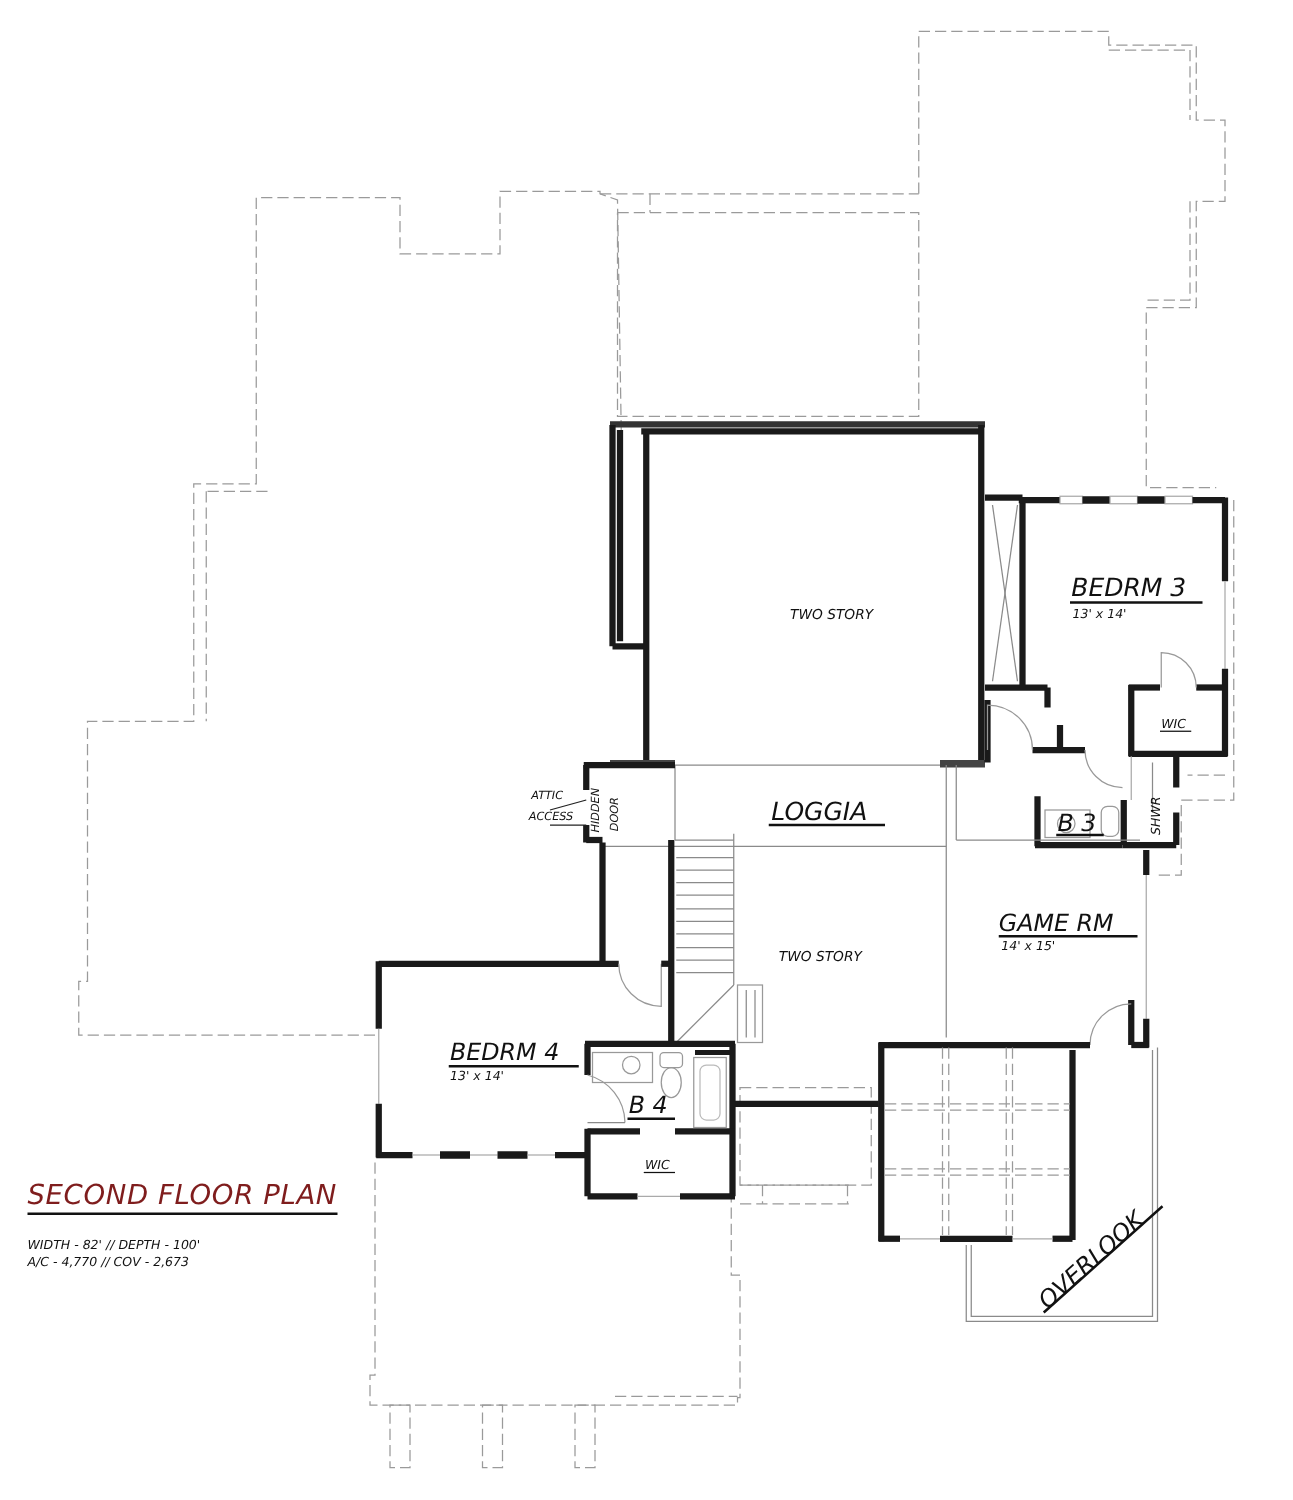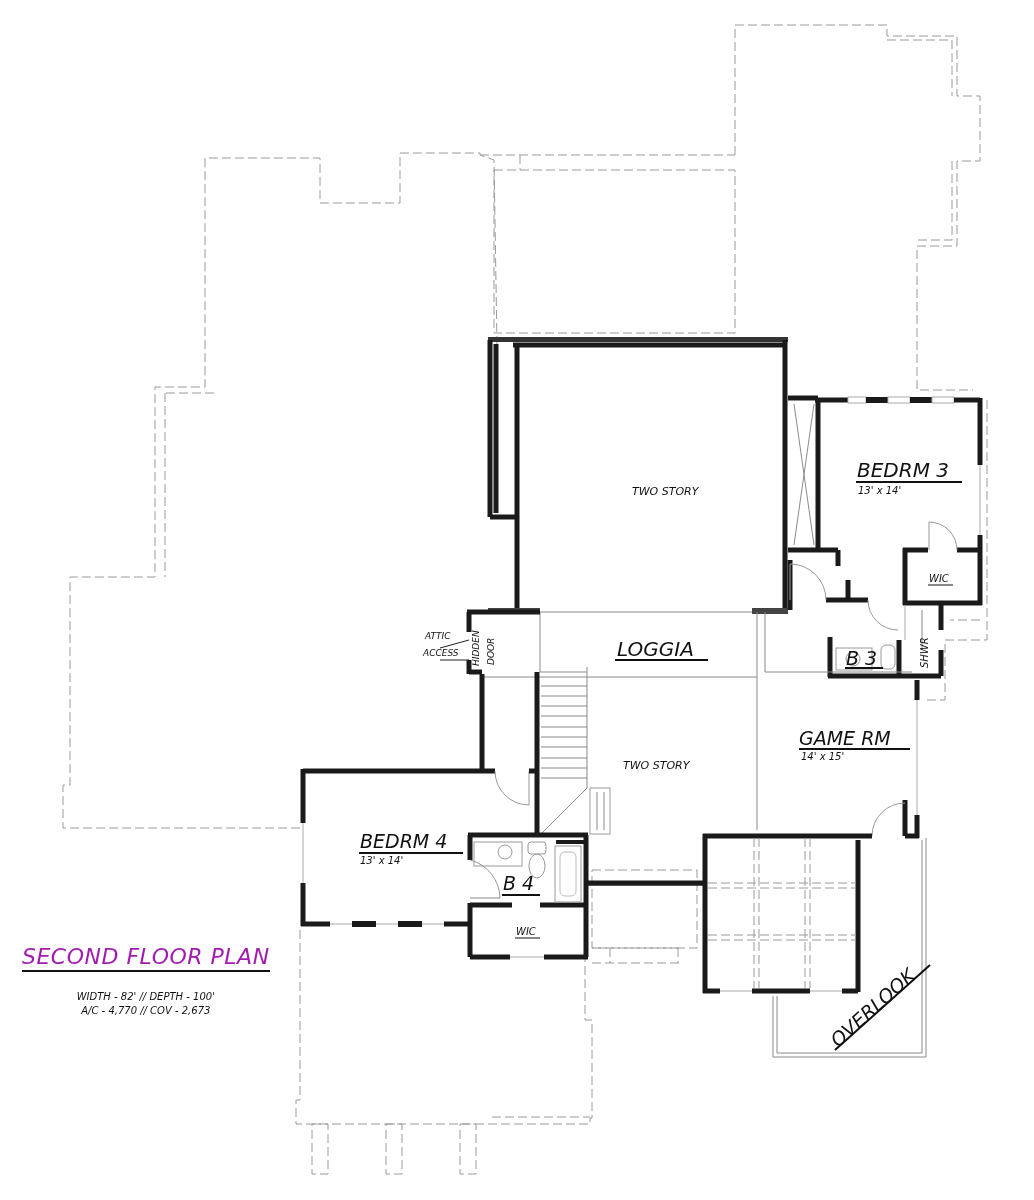--- a/index.html
+++ b/index.html
@@ -9,22 +9,22 @@
   .wall { fill: none; stroke: #1a1a1a; stroke-width: 5; stroke-linejoin: miter; }
   .thin { fill: none; stroke: #8a8a8a; stroke-width: 1; }
   .thin-d { fill: none; stroke: #222; stroke-width: 1; }
   .win { fill: none; stroke: #aaa; stroke-width: 1; }
   .winbar { fill: #1a1a1a; }
   .door-arc { fill: none; stroke: #999; stroke-width: 1; }
   .lbl-big { font-family: "DejaVu Sans", sans-serif; font-style: italic; font-weight: normal; fill: #111; }
   .lbl { font-family: "DejaVu Sans", sans-serif; font-style: italic; fill: #111; }
   .underline { stroke: #111; stroke-width: 2; }
   .title-block { position: absolute; left: 22px; top: 944px; }
-  .title { font-family: "DejaVu Sans", sans-serif; font-style: italic; font-size: 22px; letter-spacing: 0.5px; color: #a21caf; border-bottom: 2px solid #111; padding-bottom: 1px; display: inline-block; }
-  .specs { margin-top: 18px; font-family: "DejaVu Sans", sans-serif; font-style: italic; font-size: 10px; color: #111; line-height: 14px; text-align: center; }
+  .title { font-family: "DejaVu Sans", sans-serif; font-style: italic; font-size: 22px; letter-spacing: 0.5px; color: #7f1d1d; border-bottom: 2px solid #111; padding-bottom: 1px; display: inline-block; }
+  .specs { margin-top: 18px; font-family: "DejaVu Sans", sans-serif; font-style: italic; font-size: 10px; color: #111; line-height: 14px; }
 </style>
 </head>
 <body>
 
 <svg width="1034" height="1200" viewBox="0 0 1034 1200">
 
   <g>
 
     <polyline class="dash" points="497,345 494,160 480,155 480,153 400,153 400,203 320,203 320,158 205,158 205,387 155,387 155,577 70,577 70,785 63,785 63,828 300,828"></polyline>
     <polyline class="dash" points="165,393 165,577"></polyline>

